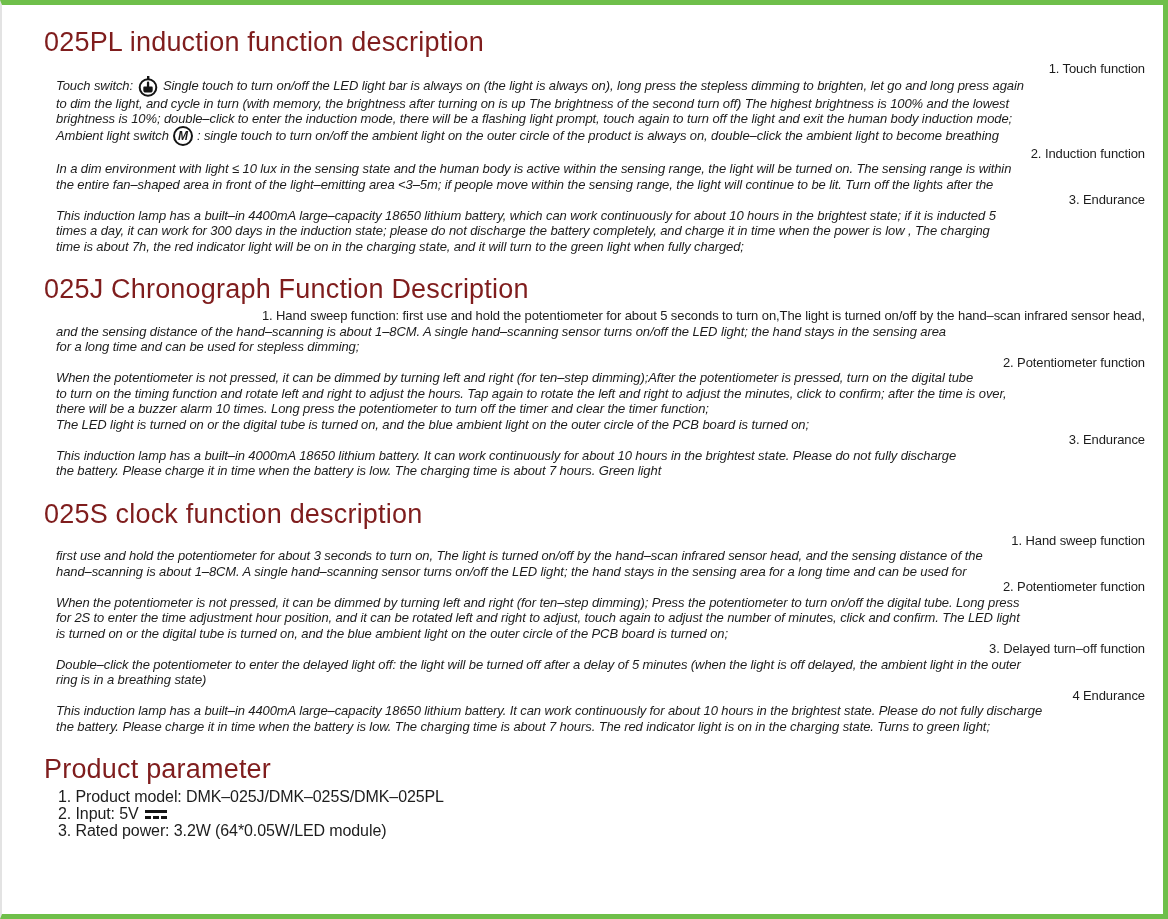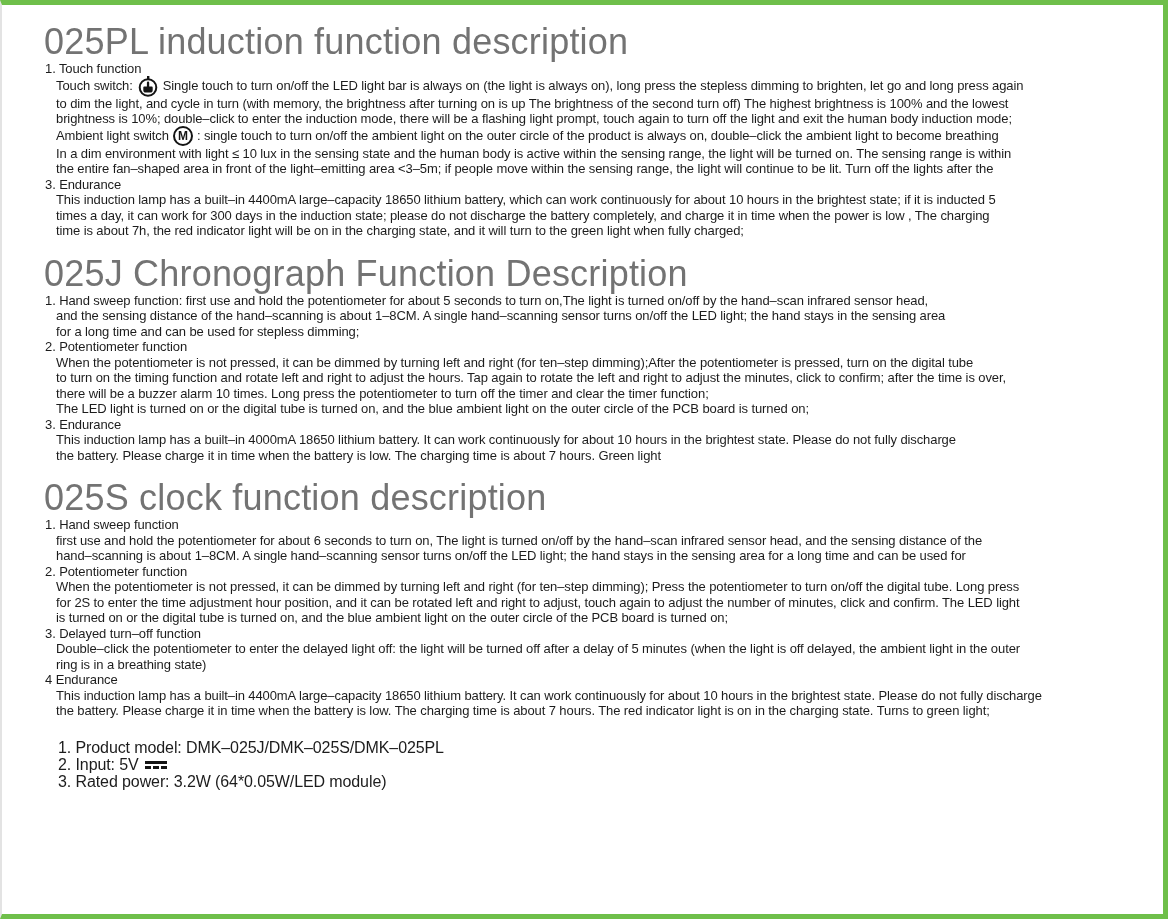--- a/index.html
+++ b/index.html
@@ -20,39 +20,39 @@
     border-bottom: 5px solid #6fbf4a;
     border-left: 2px solid #e3e3e3;
     background: #ffffff;
     position: relative;
   }
   .content {
     padding: 22px 18px 0 42px;
     color: #1c1c1c;
   }
   h2.sec-heading {
-    font-size: 36px;
+    font-size: 27px;
     font-weight: 400;
     line-height: 30px;
     margin: 0 0 4px 0;
     letter-spacing: 0.2px;
-    color: #737373;
+    color: #7f1d1d;
   }
   .sec { margin: 0; }
   .sec + .sec { margin-top: 20px; }
   .sec-params { margin-top: 26px; }
   .ln {
     font-size: 13px;
     line-height: 15.5px;
     letter-spacing: -0.1px;
     white-space: nowrap;
     color: #1c1c1c;
   }
-  .ln.num { padding-left: 1px; }
-  .ln.body { padding-left: 12px; }
+  .ln.num { padding-left: 1px; text-align: right; }
+  .ln.body { padding-left: 12px; font-style: italic; }
   .ln.iconline {
     display: flex;
     align-items: center;
     gap: 4px;
     height: 19px;
   }
   .icon-circle {
     display: inline-flex;
     align-items: center;
     justify-content: center;
@@ -120,20 +120,21 @@
       </div>
       <div class="ln body">to dim the light, and cycle in turn (with memory, the brightness after turning on is up The brightness of the second turn off) The highest brightness is 100% and the lowest</div>
       <div class="ln body">brightness is 10%; double–click to enter the induction mode, there will be a flashing light prompt, touch again to turn off the light and exit the human body induction mode;</div>
       <div class="ln body iconline">
         <span>Ambient light switch</span>
         <span class="icon-circle">
           <span class="m-label">M</span>
         </span>
         <span>: single touch to turn on/off the ambient light on the outer circle of the product is always on, double–click the ambient light to become breathing</span>
       </div>
+      <div class="ln num">2. Induction function</div>
       <div class="ln body">In a dim environment with light ≤ 10 lux in the sensing state and the human body is active within the sensing range, the light will be turned on. The sensing range is within</div>
       <div class="ln body">the entire fan–shaped area in front of the light–emitting area &lt;3–5m; if people move within the sensing range, the light will continue to be lit. Turn off the lights after the</div>
       <div class="ln num">3. Endurance</div>
       <div class="ln body">This induction lamp has a built–in 4400mA large–capacity 18650 lithium battery, which can work continuously for about 10 hours in the brightest state; if it is inducted 5</div>
       <div class="ln body">times a day, it can work for 300 days in the induction state; please do not discharge the battery completely, and charge it in time when the power is low , The charging</div>
       <div class="ln body">time is about 7h, the red indicator light will be on in the charging state, and it will turn to the green light when fully charged;</div>
     </div>
 
     <div class="sec">
       <h2 class="sec-heading">025J Chronograph Function Description</h2>
@@ -146,35 +147,36 @@
       <div class="ln body">there will be a buzzer alarm 10 times. Long press the potentiometer to turn off the timer and clear the timer function;</div>
       <div class="ln body">The LED light is turned on or the digital tube is turned on, and the blue ambient light on the outer circle of the PCB board is turned on;</div>
       <div class="ln num">3. Endurance</div>
       <div class="ln body">This induction lamp has a built–in 4000mA 18650 lithium battery. It can work continuously for about 10 hours in the brightest state. Please do not fully discharge</div>
       <div class="ln body">the battery. Please charge it in time when the battery is low. The charging time is about 7 hours. Green light</div>
     </div>
 
     <div class="sec">
       <h2 class="sec-heading">025S clock function description</h2>
       <div class="ln num">1. Hand sweep function</div>
-      <div class="ln body">first use and hold the potentiometer for about 6 seconds to turn on, The light is turned on/off by the hand–scan infrared sensor head, and the sensing distance of the</div>
+      <div class="ln body">first use and hold the potentiometer for about 3 seconds to turn on, The light is turned on/off by the hand–scan infrared sensor head, and the sensing distance of the</div>
       <div class="ln body">hand–scanning is about 1–8CM. A single hand–scanning sensor turns on/off the LED light; the hand stays in the sensing area for a long time and can be used for</div>
       <div class="ln num">2. Potentiometer function</div>
       <div class="ln body">When the potentiometer is not pressed, it can be dimmed by turning left and right (for ten–step dimming); Press the potentiometer to turn on/off the digital tube. Long press</div>
       <div class="ln body">for 2S to enter the time adjustment hour position, and it can be rotated left and right to adjust, touch again to adjust the number of minutes, click and confirm. The LED light</div>
       <div class="ln body">is turned on or the digital tube is turned on, and the blue ambient light on the outer circle of the PCB board is turned on;</div>
       <div class="ln num">3. Delayed turn–off function</div>
       <div class="ln body">Double–click the potentiometer to enter the delayed light off: the light will be turned off after a delay of 5 minutes (when the light is off delayed, the ambient light in the outer</div>
       <div class="ln body">ring is in a breathing state)</div>
       <div class="ln num">4 Endurance</div>
       <div class="ln body">This induction lamp has a built–in 4400mA large–capacity 18650 lithium battery. It can work continuously for about 10 hours in the brightest state. Please do not fully discharge</div>
       <div class="ln body">the battery. Please charge it in time when the battery is low. The charging time is about 7 hours. The red indicator light is on in the charging state. Turns to green light;</div>
     </div>
 
     <div class="sec sec-params">
+      <h2 class="sec-heading params-heading">Product parameter</h2>
       <div class="params-cols">
         <div class="params-col-left">
           <div class="param-ln">1. Product model: DMK–025J/DMK–025S/DMK–025PL</div>
           <div class="param-ln">
             <span>2. Input: 5V</span>
             <span class="dc-symbol">
               <span class="dc-top"></span>
               <span class="dc-bot"></span>
             </span>
           </div>

